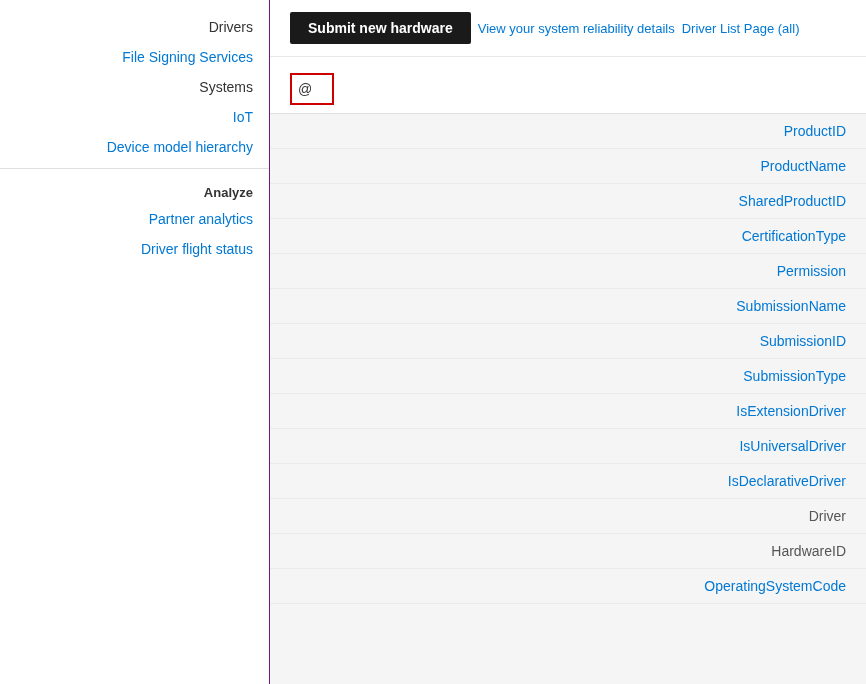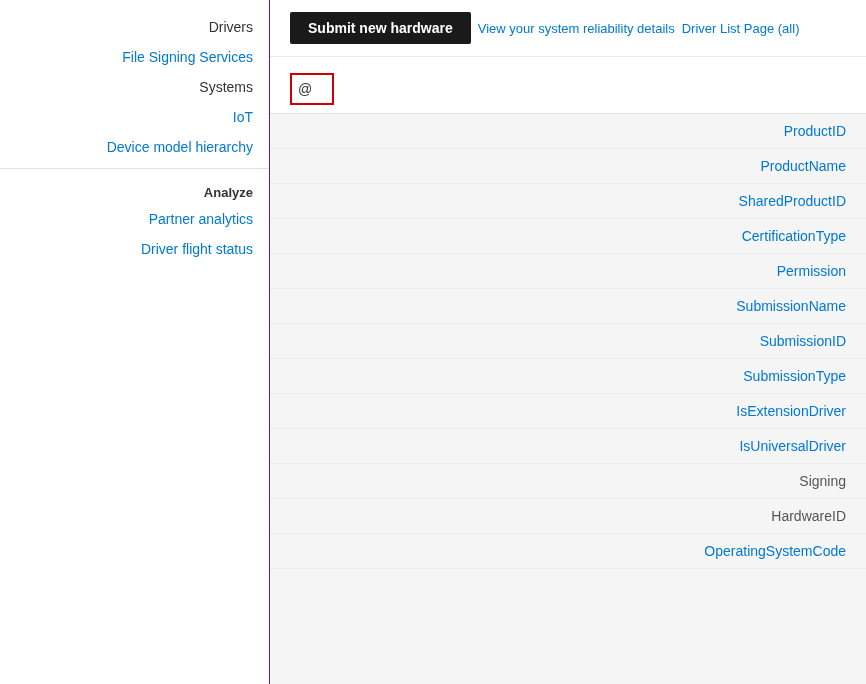--- a/index.html
+++ b/index.html
@@ -171,18 +171,19 @@
   <div class="list-item">ProductID</div>
       <div class="list-item">ProductName</div>
       <div class="list-item">SharedProductID</div>
       <div class="list-item">CertificationType</div>
       <div class="list-item">Permission</div>
       <div class="list-item">SubmissionName</div>
       <div class="list-item">SubmissionID</div>
       <div class="list-item">SubmissionType</div>
       <div class="list-item">IsExtensionDriver</div>
       <div class="list-item">IsUniversalDriver</div>
-      <div class="list-item gray">Signing</div>
+      <div class="list-item">IsDeclarativeDriver</div>
+      <div class="list-item gray">Driver</div>
       <div class="list-item gray">HardwareID</div>
       <div class="list-item">OperatingSystemCode</div>
     </div>
 
 </div>
 
 </body></html>

